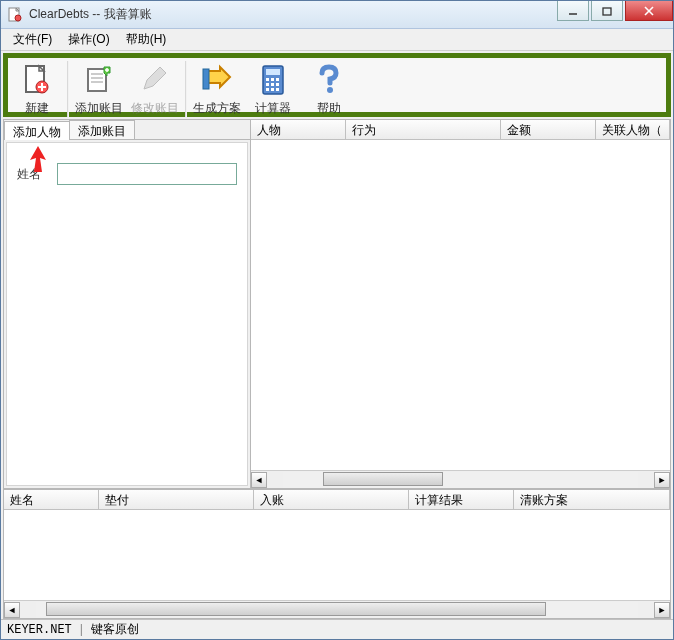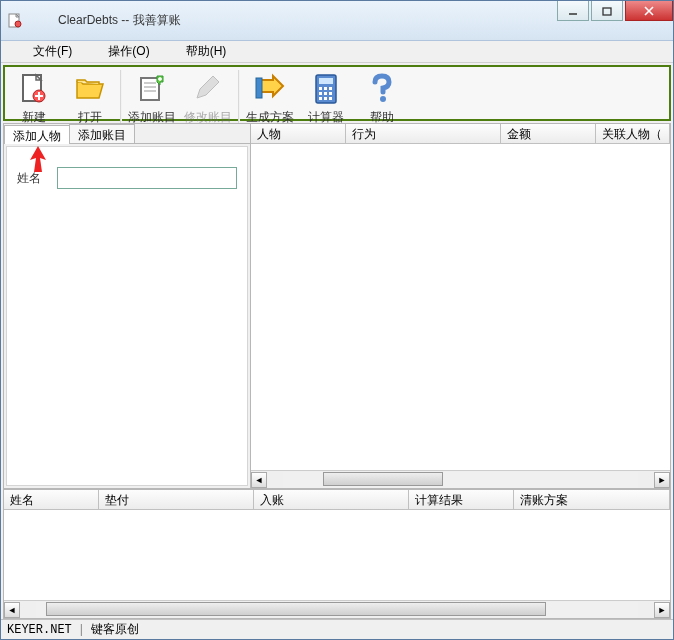--- a/index.html
+++ b/index.html
@@ -1,34 +1,34 @@
 <!DOCTYPE html>
 <html><head>
 <meta charset="utf-8">
 <style>
 * { box-sizing: border-box; margin: 0; padding: 0; }
 body { font-family: "Microsoft YaHei", "SimSun", Arial, sans-serif; font-size: 12px; background: #fff; width: 674px; height: 640px; overflow: hidden; position: relative; }
 
 .window { width: 674px; height: 640px; border: 1px solid #5a7aa0; background: #f0f0f0; display: flex; flex-direction: column; }
 
 
-.titlebar { height: 40px; background: linear-gradient(#eaf3fb, #d6e4f2); display: flex; align-items: center; padding: 0 0 0 6px; border-bottom: 1px solid #b0c4de; gap: 29px; }
+.titlebar { height: 28px; background: linear-gradient(#eaf3fb, #d6e4f2); display: flex; align-items: center; padding: 0 0 0 6px; border-bottom: 1px solid #b0c4de; }
 .titlebar .app-icon { width: 16px; height: 16px; margin-right: 6px; }
 .titlebar .title-text { flex: 1; color: #333; font-size: 12px; }
 .winbtns { display: flex; height: 100%; }
 .winbtn { width: 32px; height: 20px; margin-top: 0; border: 1px solid #8aa; border-top: none; background: linear-gradient(#f5fafc, #dce9ef); display: flex; justify-content: center; align-items: center; font-size: 11px; cursor: pointer; margin-left: 2px; }
 .winbtn.close { width: 48px; background: linear-gradient(#e88, #c33); color: #fff; border-color: #a22; }
 .winbtn svg { width: 10px; height: 10px; }
 
 
 .menubar { height: 22px; background: #f0f0f0; display: flex; align-items: center; padding: 0 4px; border-bottom: 1px solid #d0d0d0; }
-.menu-item { padding: 2px 8px; cursor: pointer; margin-left: 20px; }
-
-
-.toolbar { height: 56px; background: #f7f7f7; border: 2px solid #4d7c0f; margin: 2px; display: flex; padding: 1px; }
+.menu-item { padding: 2px 8px; cursor: pointer; }
+
+
+.toolbar { height: 64px; background: #f7f7f7; border: 5px solid #4d7c0f; margin: 2px; display: flex; padding: 1px; }
 .tool { width: 56px; height: 60px; border: 1px solid transparent; display: flex; flex-direction: column; align-items: center; justify-content: center; cursor: pointer; }
 .tool.disabled { opacity: 0.6; cursor: default; }
 .tool .ticon { width: 36px; height: 36px; display: flex; justify-content: center; align-items: center; }
 .tool .tlabel { font-size: 12px; color: #333; margin-top: 2px; }
 .tool.disabled .tlabel { color: #737373; }
 .tool-sep { width: 2px; height: 56px; background: linear-gradient(to right, #ccc, #fff); margin: 2px 2px; }
 
 
 .main { flex: 1; display: flex; flex-direction: column; margin: 0 2px; }
 .upper { flex: 1; display: flex; min-height: 0; }
@@ -110,29 +110,20 @@
         <svg width="34" height="34" viewBox="0 0 34 34">
             <rect x="6" y="3" width="18" height="26" fill="#fff" stroke="#666" stroke-width="2"></rect>
             <path d="M19 3 L24 8 L19 8 Z" fill="#e8e8e8" stroke="#666" stroke-width="1.5"></path>
             <circle cx="22" cy="24" r="6" fill="#f55" stroke="#a22"></circle>
             <line x1="22" y1="20" x2="22" y2="28" stroke="#fff" stroke-width="2"></line>
             <line x1="18" y1="24" x2="26" y2="24" stroke="#fff" stroke-width="2"></line>
           </svg>
       </div>
       <div class="tlabel">新建</div>
     </div>
-    <div class="tool">
-      <div class="ticon">
-        <svg width="34" height="34" viewBox="0 0 34 34">
-            <path d="M4 10 L4 26 L26 26 L30 12 L10 12 L8 10 Z" fill="#ffd24a" stroke="#c99400" stroke-width="1.5"></path>
-            <path d="M4 10 L4 8 L12 8 L14 10 L26 10 L26 12" fill="#ffe38a" stroke="#c99400" stroke-width="1.5"></path>
-          </svg>
-      </div>
-      <div class="tlabel">打开</div>
-    </div>
     <div class="tool-sep"></div>
     <div class="tool">
       <div class="ticon">
         <svg width="34" height="34" viewBox="0 0 34 34">
             <rect x="6" y="6" width="18" height="22" fill="#fff" stroke="#777" stroke-width="2"></rect>
             <line x1="9" y1="11" x2="21" y2="11" stroke="#999"></line>
             <line x1="9" y1="15" x2="21" y2="15" stroke="#999"></line>
             <line x1="9" y1="19" x2="21" y2="19" stroke="#999"></line>
             <path d="M22 4 L28 4 L28 10 L25 10 L25 13 L22 10 Z" fill="#6c4" stroke="#393"></path>
             <line x1="25" y1="5" x2="25" y2="9" stroke="#fff" stroke-width="1.5"></line>

